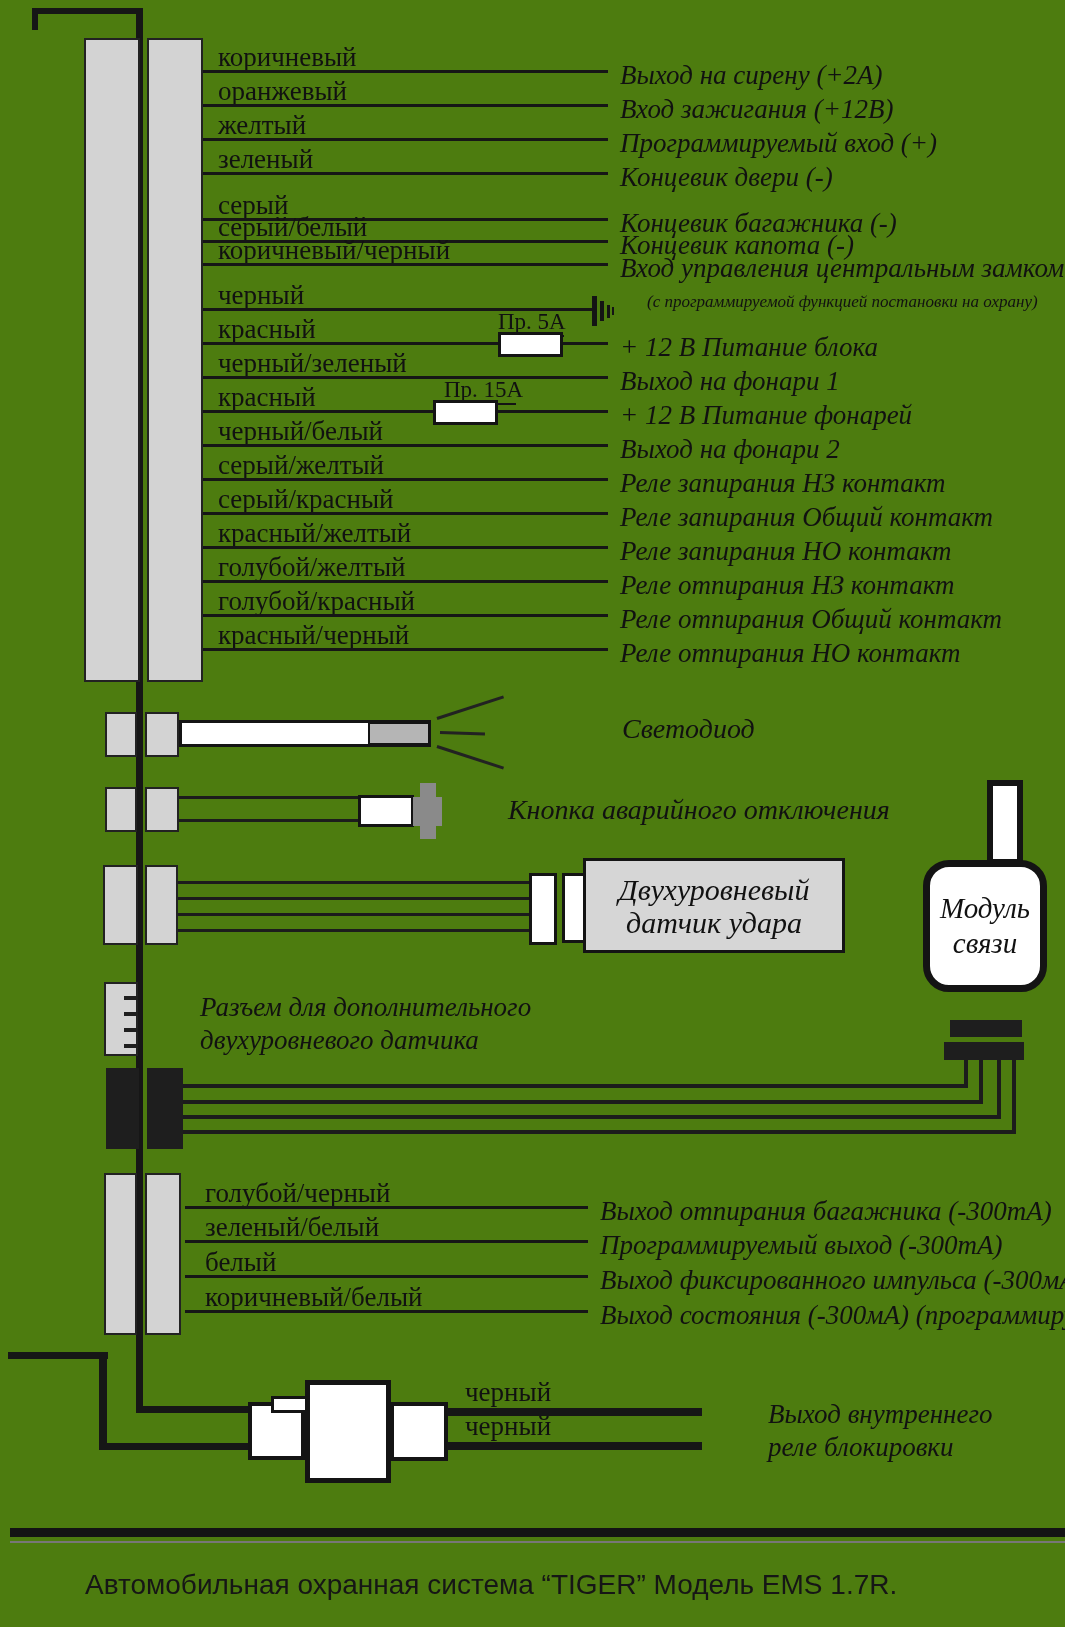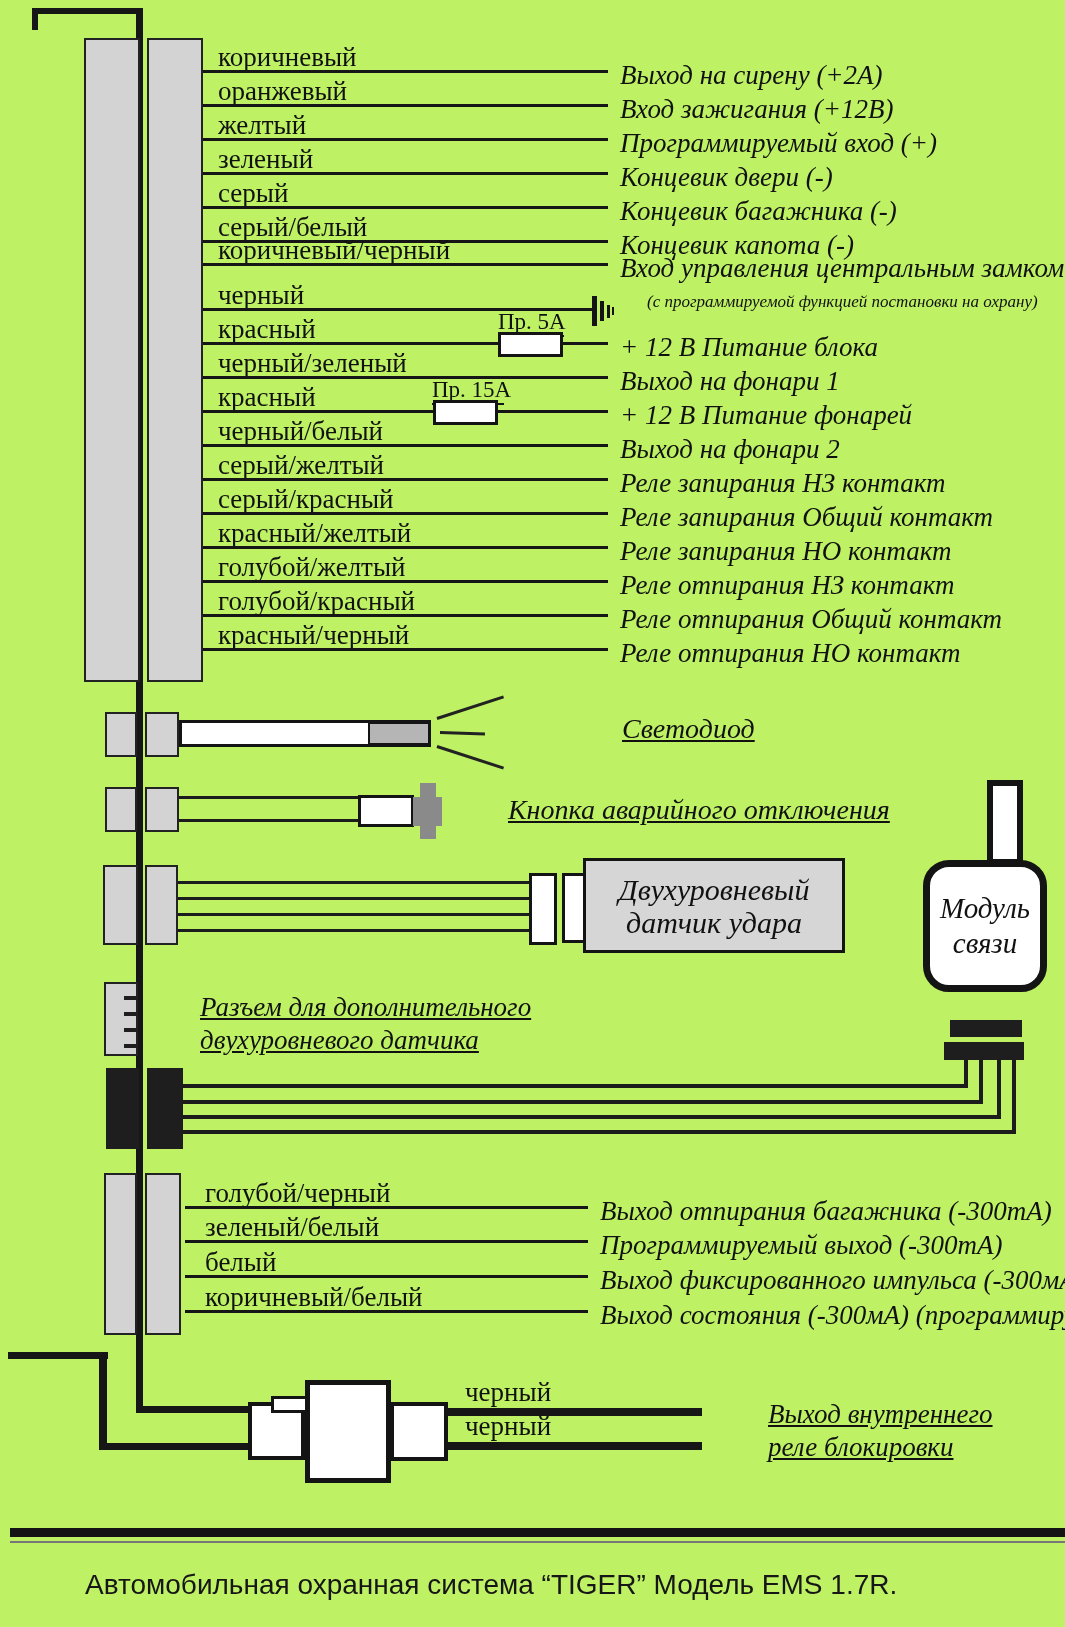--- a/index.html
+++ b/index.html
@@ -1,16 +1,16 @@
 <!DOCTYPE html>
 <html><head>
 <meta charset="utf-8">
 <style>
   html,body{margin:0;padding:0;background:#fff;}
-  #stage{position:relative;width:1065px;height:1627px;background:#bef264;overflow:hidden;
+  #stage{position:relative;width:1065px;height:1627px;background:#4d7c0f;overflow:hidden;
          font-family:"Liberation Serif",serif;color:#111;}
   .abs{position:absolute;}
   
   .row{position:absolute;left:0;width:1065px;height:34px;}
   .cl{position:absolute;left:218px;bottom:2px;font:27px/1 "Liberation Serif",serif;white-space:nowrap;}
   .ln{position:absolute;left:203px;bottom:0;width:405px;border-top:3px solid #161616;}
   .fn{position:absolute;left:620px;bottom:-16px;font:italic 27px/1 "Liberation Serif",serif;white-space:nowrap;}
   .fn b{font-weight:normal;}
   .note{position:absolute;left:647px;bottom:-44px;font:italic 17px/1 "Liberation Serif",serif;white-space:nowrap;}
   .row2 .cl{left:205px;}
@@ -22,21 +22,21 @@
   .thick{position:absolute;background:#161616;}
   .wire{position:absolute;background:#1c1c1c;}
   .whitebox{position:absolute;background:#fff;border:3px solid #141414;box-sizing:border-box;}
   
   .gbar{position:absolute;background:#141414;}
   
   .fuselabel{position:absolute;text-align:center;font:23px/1.1 "Liberation Serif",serif;
              border-bottom:2px solid #141414;padding-bottom:1px;white-space:nowrap;}
   .fuserect{position:absolute;background:#fff;border:3px solid #141414;box-sizing:border-box;}
   .ray{position:absolute;border-top:3px solid #222;transform-origin:left center;}
-  .itlabel{position:absolute;font:italic 28px/1.1 "Liberation Serif",serif;white-space:nowrap;text-decoration:underline;}
+  .itlabel{position:absolute;font:italic 28px/1.1 "Liberation Serif",serif;white-space:nowrap;}
   .serlabel{position:absolute;font:27px/1 "Liberation Serif",serif;white-space:nowrap;}
   .centered{display:flex;flex-direction:column;align-items:center;justify-content:center;text-align:center;}
   .caption{position:absolute;left:85px;top:1568px;font:28px/1.2 "Liberation Sans",sans-serif;color:#161616;}
 </style>
 </head>
 <body>
 
 <div id="stage">
 
   <div class="thick" style="left:136px;top:10px;width:7px;height:1403px;"></div>
@@ -59,21 +59,21 @@
   <div class="row" style="top:107px;">
     <span class="cl">желтый</span>
     <div class="ln"></div>
     <span class="fn"><span>Программируемый вход (+)</span></span>
   </div>
   <div class="row" style="top:141px;">
     <span class="cl">зеленый</span>
     <div class="ln"></div>
     <span class="fn"><span>Концевик двери (-)</span></span>
   </div>
-  <div class="row" style="top:175px;">
+  <div class="row" style="top:187px;">
     <span class="cl">серый</span>
     <div class="ln"></div>
     <span class="fn"><span>Концевик багажника (-)</span></span>
   </div>
   <div class="row" style="top:209px;">
     <span class="cl">серый/белый</span>
     <div class="ln"></div>
     <span class="fn"><span>Концевик капота (-)</span></span>
   </div>
   <div class="row" style="top:232px;">
@@ -100,21 +100,21 @@
     <span class="fn"><span>+ 12 В Питание блока</span></span>
   </div>
   <div class="row" style="top:345px;">
     <span class="cl">черный/зеленый</span>
     <div class="ln"></div>
     <span class="fn"><span>Выход на фонари 1</span></span>
   </div>
   <div class="row" style="top:379px;">
     <span class="cl">красный</span>
     <div class="ln"></div>
-    <span class="fuselabel" style="left:432px;bottom:8px;width:72px;">Пр. 15А</span>
+    <span class="fuselabel" style="left:444px;bottom:8px;width:72px;">Пр. 15А</span>
     <div class="fuserect" style="left:433px;bottom:-12px;width:65px;height:25px;"></div>
     <span class="fn"><span>+ 12 В Питание фонарей</span></span>
   </div>
   <div class="row" style="top:413px;">
     <span class="cl">черный/белый</span>
     <div class="ln"></div>
     <span class="fn"><span>Выход на фонари 2</span></span>
   </div>
   <div class="row" style="top:447px;">
     <span class="cl">серый/желтый</span>

